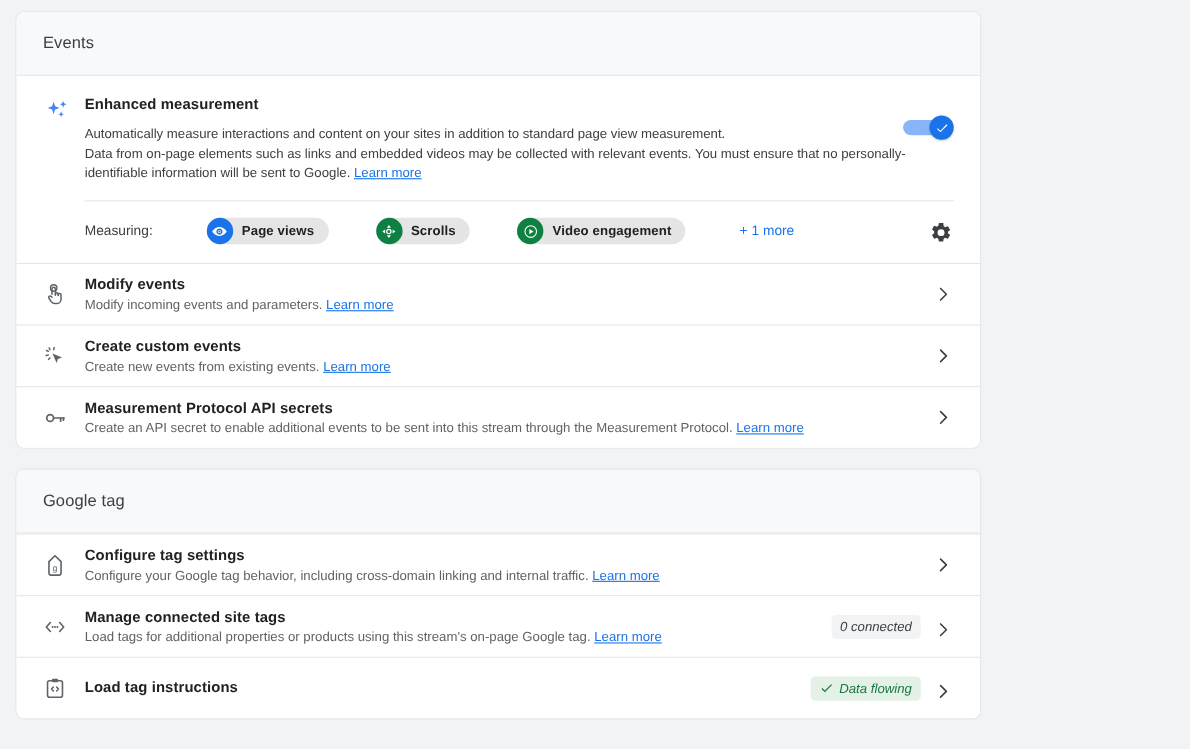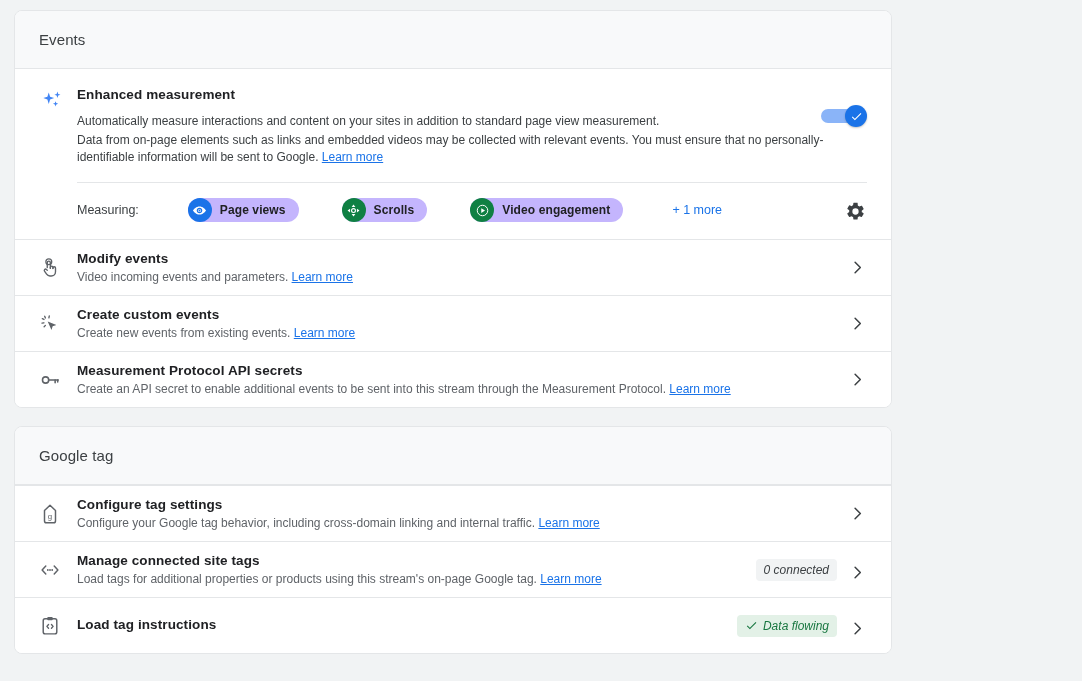--- a/index.html
+++ b/index.html
@@ -111,21 +111,21 @@
   .measuring-label {
     font-size: 12.5px;
     color: #3c4043;
     margin-right: 14px;
     white-space: nowrap;
   }
   .chip {
     display: inline-flex;
     align-items: center;
     height: 24px;
-    background: #c4b5fd;
+    background: #e5e5e5;
     border-radius: 12px;
     padding-right: 13px;
     margin-right: 8px;
     white-space: nowrap;
   }
   .chip-icon {
     width: 24px; height: 24px;
     border-radius: 50%;
     flex: 0 0 24px;
     display: flex;
@@ -317,21 +317,21 @@
       <div class="row-icon">
         <svg width="22" height="22" viewBox="0 0 24 24">
           <path d="M9 11.5V6.2a1.7 1.7 0 0 1 3.4 0v6.1" fill="none" stroke="#5f6368" stroke-width="1.5" stroke-linecap="round"></path>
           <path d="M12.4 12.3v-1a1.4 1.4 0 0 1 2.8 0v1" fill="none" stroke="#5f6368" stroke-width="1.5" stroke-linecap="round"></path>
           <path d="M15.2 12.6v-.6a1.4 1.4 0 0 1 2.8 0v4.1c0 2.6-1.9 4.6-4.5 4.6h-1.6c-1.6 0-2.7-.6-3.6-1.9l-2.3-3.4a1.4 1.4 0 0 1 2-1.9l1 1" fill="none" stroke="#5f6368" stroke-width="1.5" stroke-linecap="round" stroke-linejoin="round"></path>
           <circle cx="10.7" cy="5.2" r="3.2" fill="none" stroke="#5f6368" stroke-width="1.4"></circle>
         </svg>
       </div>
       <div class="row-body">
         <div class="row-title">Modify events</div>
-        <div class="row-sub"><span>Video incoming events and parameters. </span><a class="learn">Learn more</a></div>
+        <div class="row-sub"><span>Modify incoming events and parameters. </span><a class="learn">Learn more</a></div>
       </div>
       <div class="row-right">
         <div class="chevron">
           <svg width="17" height="17" viewBox="0 0 24 24">
             <path d="M8.6 4.6 16 12l-7.4 7.4" fill="none" stroke="#3c4043" stroke-width="2.1" stroke-linecap="round" stroke-linejoin="round"></path>
           </svg>
         </div>
       </div>
     </div>
 

